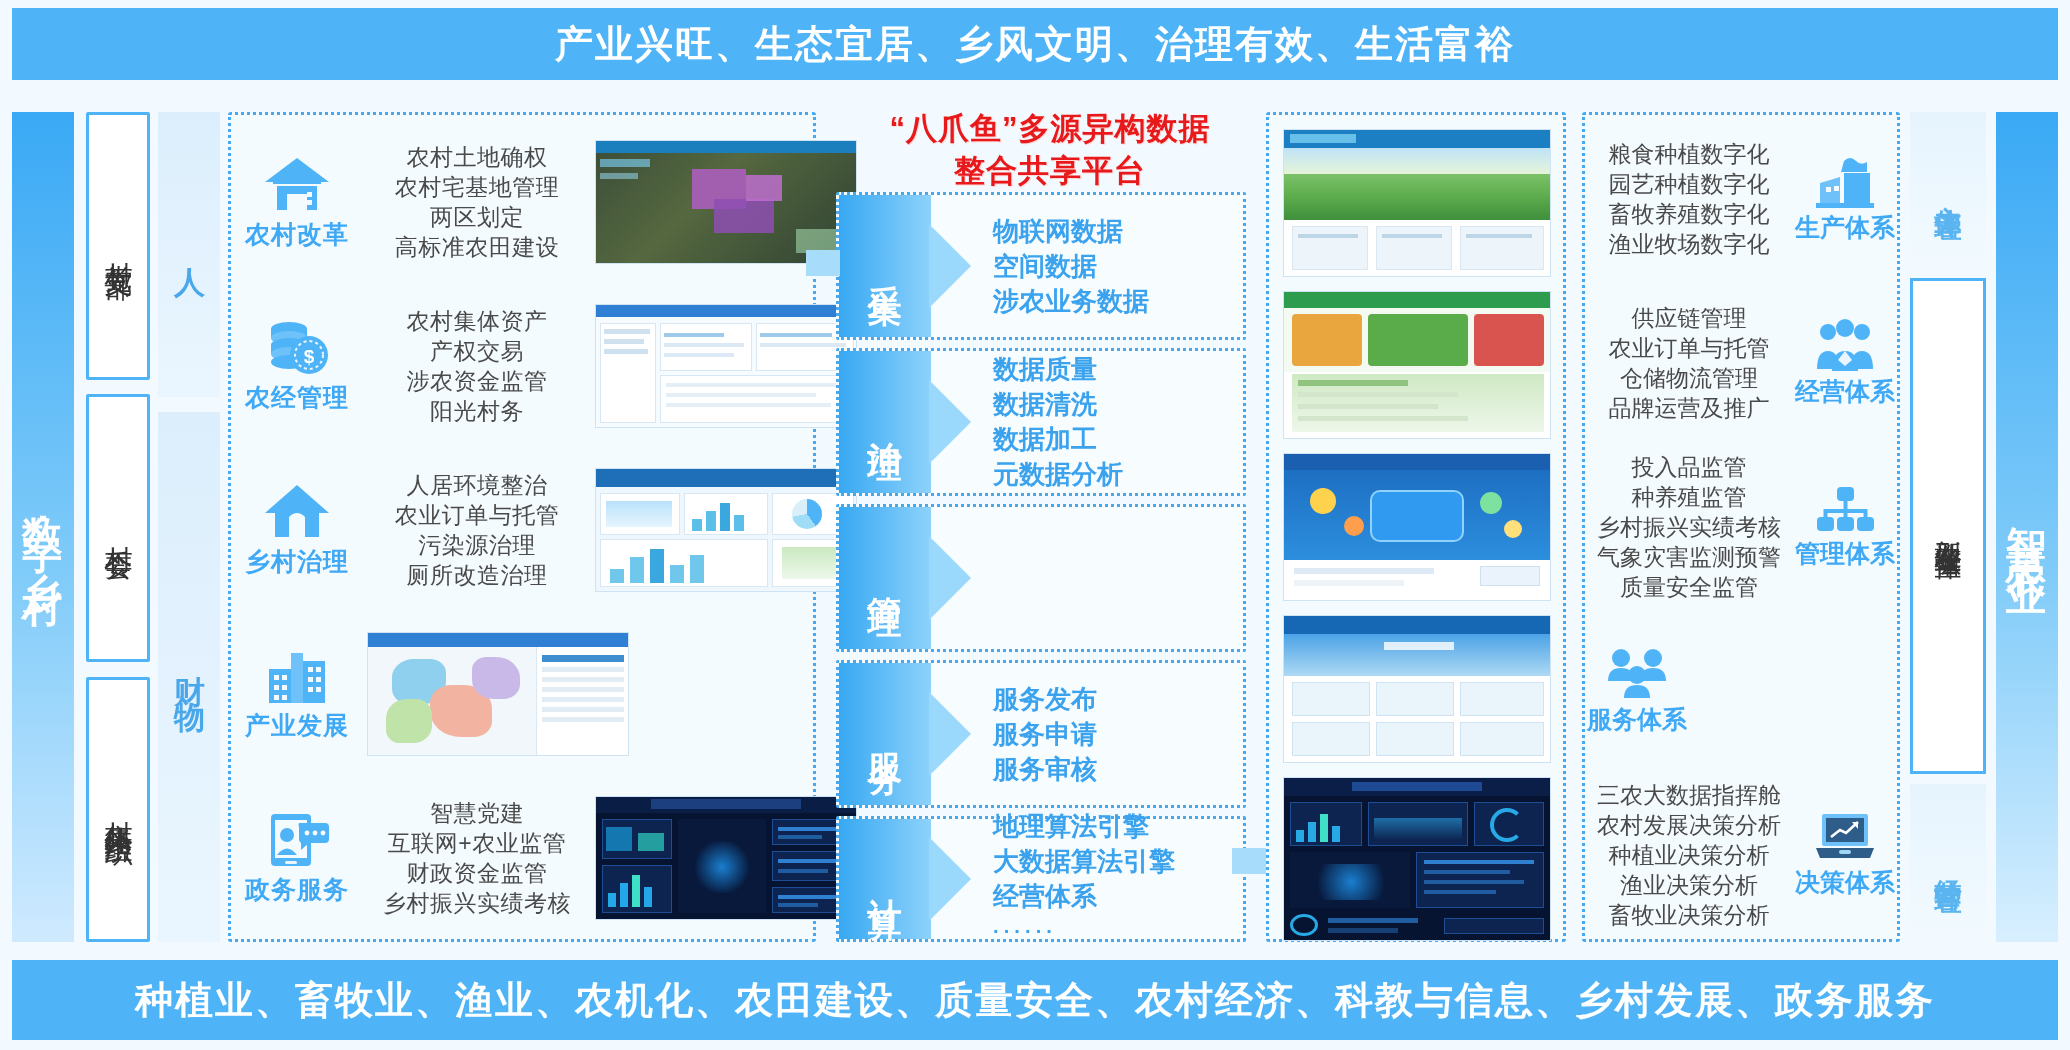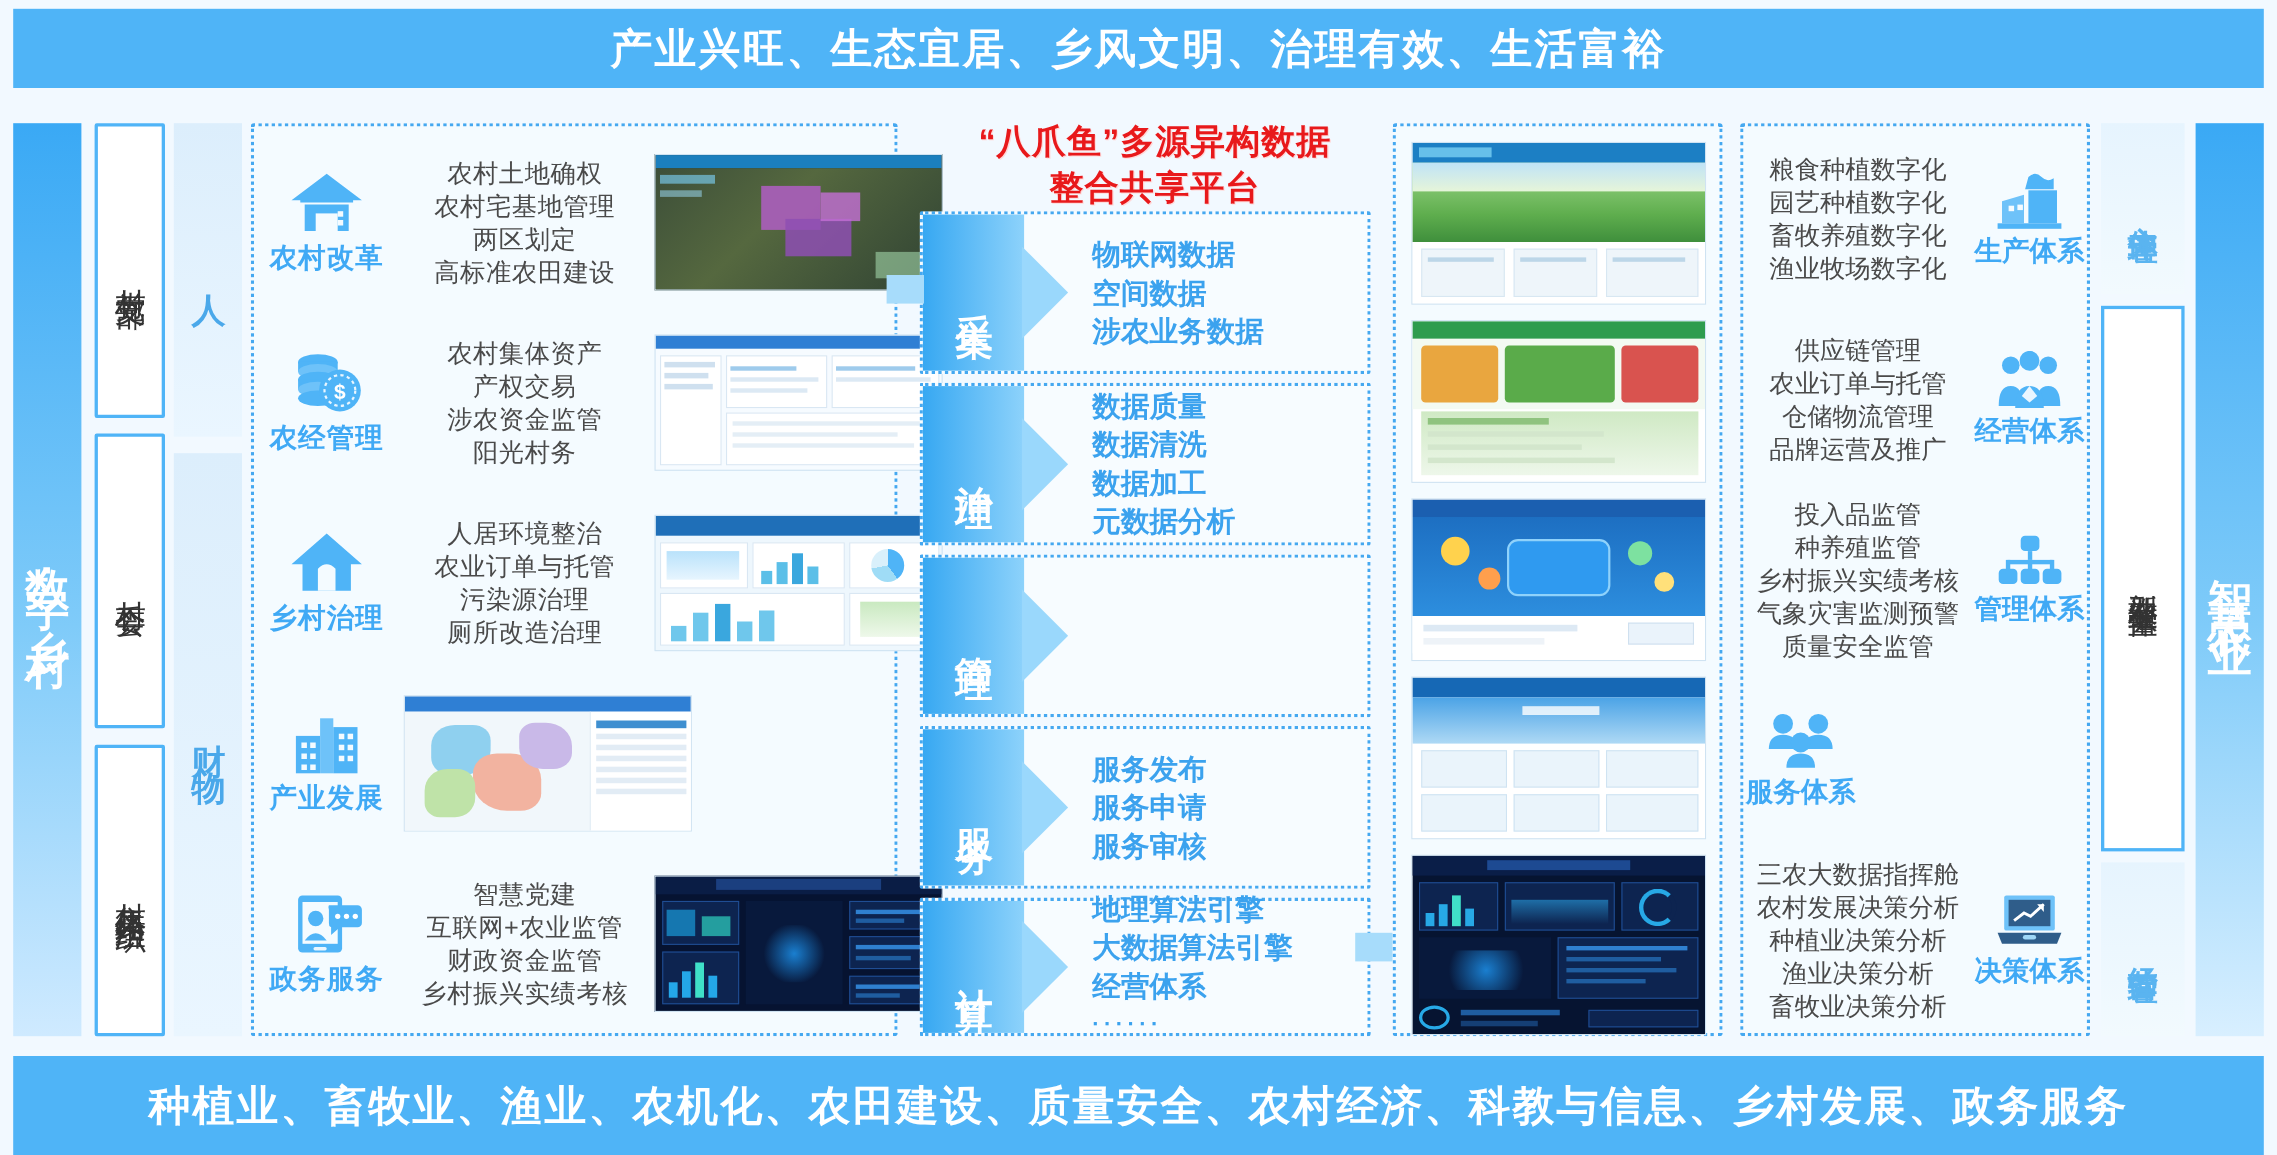--- a/index.html
+++ b/index.html
@@ -13,21 +13,21 @@
 
   
   .banner {
     position: absolute; left: 12px; width: 2046px;
     background: #4fb4f7;
     color: #ffffff;
     display: flex; align-items: center; justify-content: center;
     letter-spacing: 2px;
   }
   .banner-top { top: 8px; height: 72px; font-size: 38px; font-weight: bold; }
-  .banner-bottom { top: 960px; height: 91px; font-size: 38px; font-weight: bold; }
+  .banner-bottom { top: 960px; height: 80px; font-size: 38px; font-weight: bold; }
 
   
   .vbar-left {
     position: absolute; left: 12px; top: 112px; width: 62px; height: 830px;
     background: linear-gradient(180deg,#3aa9f5 0%, #7fcbf9 55%, #cfeaff 100%);
     color: #ffffff; font-size: 40px; font-weight: bold;
     display: flex; align-items: center; justify-content: center;
     writing-mode: vertical-rl; letter-spacing: 14px;
   }
   

